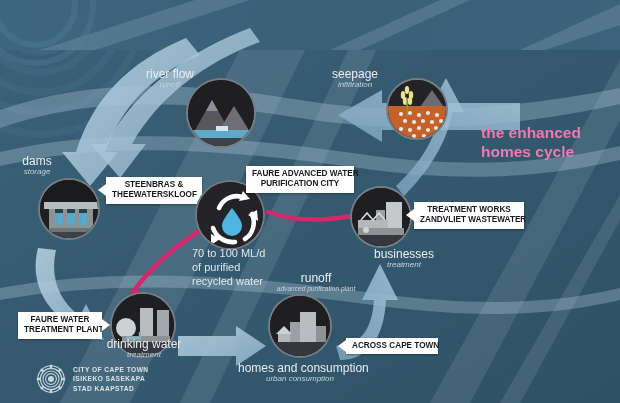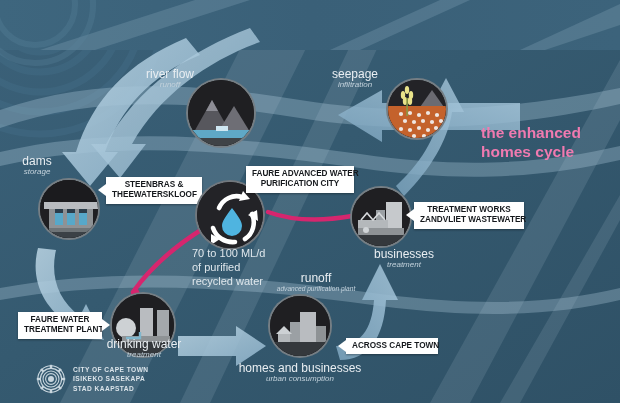--- a/index.html
+++ b/index.html
@@ -337,21 +337,21 @@
       <rect x="0" y="0" width="64" height="64" fill="#1f1f22"></rect>
       <rect x="30" y="16" width="16" height="30" fill="#b9bcc0"></rect>
       <rect x="20" y="26" width="10" height="20" fill="#9ba0a4"></rect>
       <rect x="46" y="30" width="10" height="16" fill="#8e9295"></rect>
       <polygon points="6,38 14,30 22,38" fill="#cdd1d4"></polygon>
       <rect x="8" y="38" width="12" height="8" fill="#b4b8bb"></rect>
       <rect x="0" y="46" width="64" height="18" fill="#34383c"></rect>
     </svg>
   </div>
   <div class="cap" style="left:238px;top:362px;width:124px;">
-    <div class="t1">homes and businesses</div>
+    <div class="t1">homes and consumption</div>
     <div class="t2">urban consumption</div>
   </div>
 
   <div class="flag p-left" style="left:346px;top:338px;width:92px;">
     <span class="point"></span>
     <span class="ln">ACROSS CAPE TOWN</span>
   </div>
 
   <div class="logo" style="left:36px;top:364px;">
     <svg width="30" height="30" viewBox="0 0 30 30">

